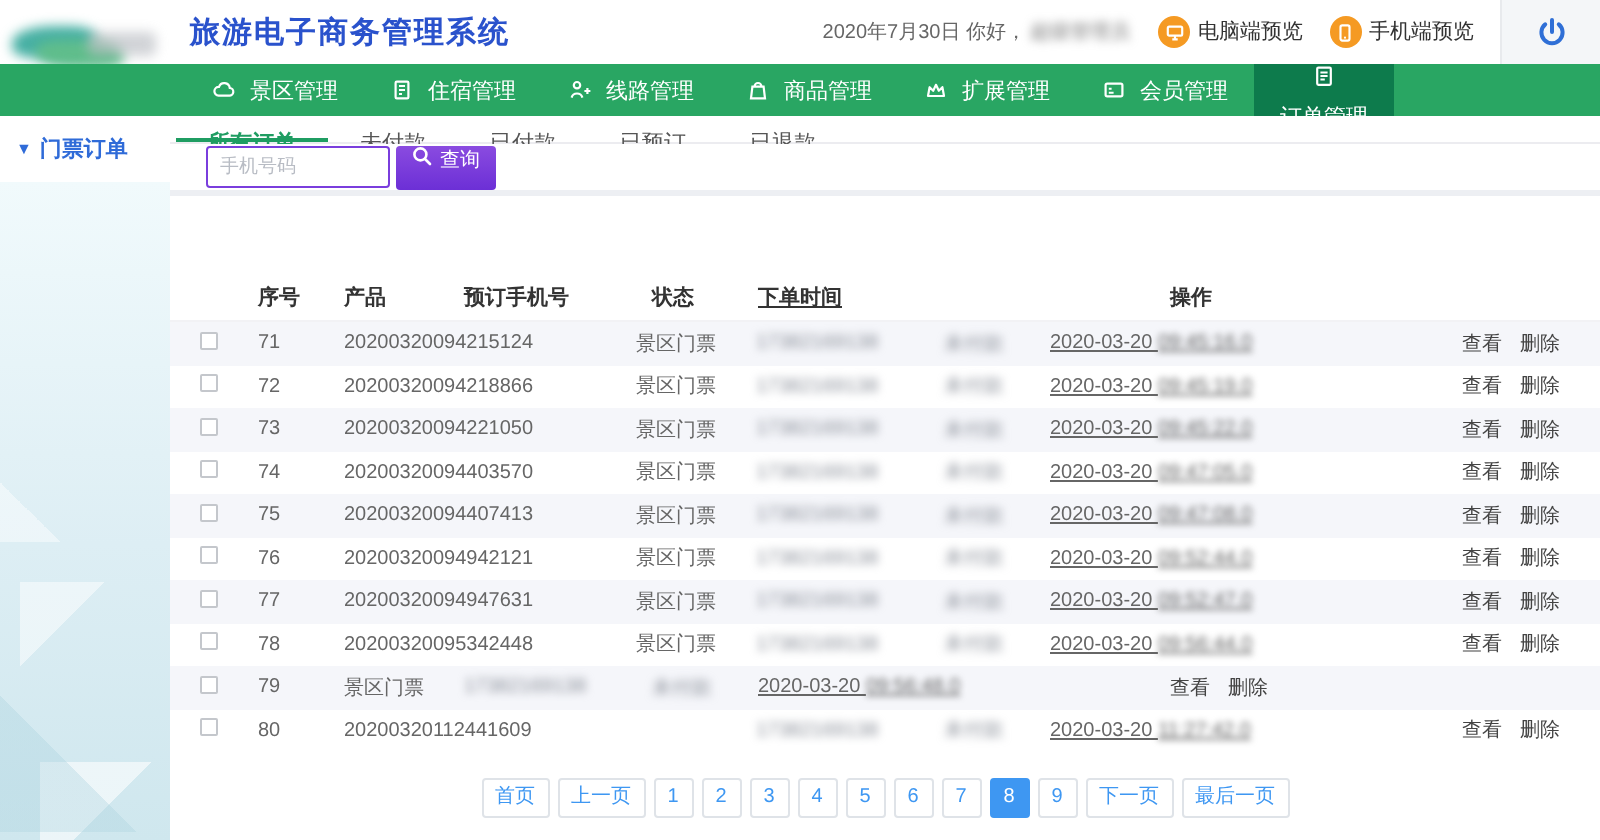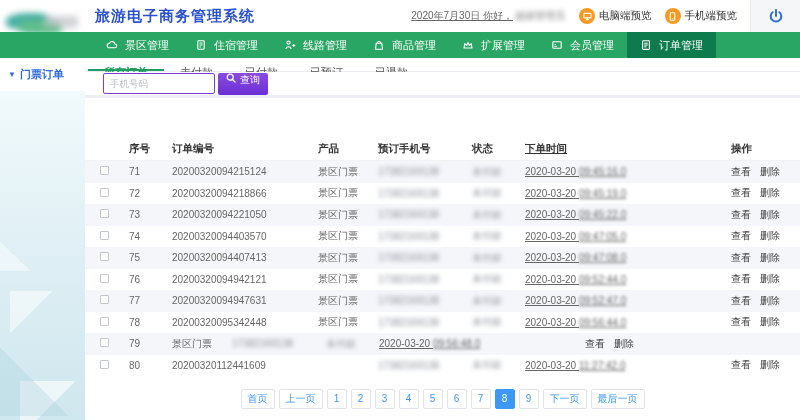--- a/index.html
+++ b/index.html
@@ -10,31 +10,31 @@
   .header { position:absolute; top:0; left:0; right:0; height:32px; background:#fff; display:flex; align-items:center; z-index:3; }
   .logo-box { position:absolute; top:0; left:0; width:85px; height:55px; background:#fff; z-index:6; overflow:hidden; }
   .logo-box .blob { position:absolute; filter:blur(3px); }
   .blob1 { left:6px; top:13px; width:42px; height:16px; background:#47b0a4; border-radius:50% 30% 50% 30%; }
   .blob2 { left:18px; top:20px; width:44px; height:14px; background:#5fbd8b; border-radius:30% 50% 30% 50%; }
   .blob3 { left:44px; top:16px; width:34px; height:12px; background:#b9bcc2; opacity:.65; border-radius:3px; }
   .blob4 { left:2px; top:45px; width:62px; height:9px; background:#9aa0a6; opacity:.5; border-radius:3px; }
   .yellow-bar { position:absolute; top:55px; left:0; width:85px; height:3px; background:#f6b832; z-index:6; }
   .app-title { margin-left:95px; font-size:15px; font-weight:bold; color:#2a52cc; letter-spacing:1px; }
   .header-right { margin-left:auto; display:flex; align-items:center; height:100%; }
-  .date-text { font-size:10px; color:#666;text-decoration:underline; }
+  .date-text { font-size:10px; color:#666; }
   .user-blur { font-size:10px; color:#777; margin:0 14px 0 2px; }
   .preview-item { display:flex; align-items:center; gap:4px; margin-right:13px; cursor:pointer; }
   .preview-item .circ { width:16px; height:16px; border-radius:50%; background:#f59a23; display:flex; align-items:center; justify-content:center; }
   .preview-item .lbl { font-size:10.5px; color:#333; }
   .power-block { width:50px; height:32px; background:#f4f6f8; border-left:1px solid #e8eaed; display:flex; align-items:center; justify-content:center; cursor:pointer; }
 
   
   .nav { position:absolute; top:32px; left:0; right:0; height:26px; background:#29a663; display:flex; align-items:stretch; padding-left:93px; z-index:4; }
   .nav-item { display:flex; align-items:center; gap:7px; padding:0 13px; color:#fff; font-size:11px; cursor:pointer; white-space:nowrap; }
-  .nav-item.active { background:#0d7b4c; }
+  .nav-item.active { background:#0d7b4c;flex-direction:column; }
   .nav-item svg { display:block; }
 
   
   .sidebar { position:absolute; top:58px; left:0; width:85px; bottom:0; background:#fff; z-index:2; }
   .side-menu-item { display:flex; align-items:center; gap:4px; padding:9px 0 9px 8px; color:#2f6bd8; font-size:11px; font-weight:bold; cursor:pointer; background:#fff; }
   .side-caret { font-size:8px; color:#2f6bd8; }
   .side-pattern { position:absolute; top:33px; left:0; right:0; bottom:0;
     background:
       linear-gradient(45deg, rgba(255,255,255,.45) 25%, transparent 25%) 0 120px/60px 60px no-repeat,
       linear-gradient(135deg, rgba(255,255,255,.5) 30%, transparent 30%) 10px 200px/70px 70px no-repeat,
@@ -42,21 +42,21 @@
       linear-gradient(135deg, rgba(255,255,255,.6) 35%, transparent 35%) 20px 290px/80px 80px no-repeat,
       linear-gradient(180deg, #f1fafc 0%, #ddeef4 55%, #cfe7ee 100%);
   }
 
   
   .main { position:absolute; top:58px; left:85px; right:0; bottom:0; background:#edeff3; display:flex; flex-direction:column; }
   .tabs-bar { height:14px; background:#fff; display:flex; padding-left:3px; border-bottom:1px solid #ececf0; }
   .tab { padding:0 16px; line-height:28px; font-size:11px; color:#555; cursor:pointer; border-bottom:2px solid transparent; }
   .tab.active { color:#1f9d62; font-weight:bold; border-bottom-color:#1f9d62; }
   .search-bar { height:32px; background:#fff; display:flex; align-items:center; padding-left:18px; }
-  .search-input { width:112px; height:21px; border:1px solid #7a3edd; border-radius:2px; font-size:9.5px; padding:0 6px; color:#555; outline:none; font-family:"Liberation Sans", sans-serif; }
+  .search-input { width:92px; height:21px; border:1px solid #7a3edd; border-radius:2px; font-size:9.5px; padding:0 6px; color:#555; outline:none; font-family:"Liberation Sans", sans-serif; }
   .search-input::placeholder { color:#b8bcc4; }
   .search-btn { height:22px; padding:0 8px; margin-left:3px; border:none; border-radius:2px; background:linear-gradient(180deg,#8a4be0,#6c2fd6); color:#fff; font-size:10px; display:inline-flex; align-items:flex-start; gap:4px; cursor:pointer; font-family:"Liberation Sans", sans-serif; }
   .gap-strip { height:4px; background:#edeff3; }
   .table-card { background:#fff; }
   .t-row { display:flex; align-items:center; height:21.5px; font-size:10px; color:#666; }
   .t-head { height:24px; font-weight:bold; color:#333; font-size:10.5px; border-bottom:1px solid #f2f2f5;margin-top:39px; }
   .t-row.alt { background:#f5f6fa; }
   .c-check { width:36px; padding-left:15px; }
   .c-seq { width:44px; padding-left:8px; }
   .c-order { width:146px; padding-left:7px; }
@@ -213,21 +213,20 @@
         <span>查询</span>
       </button>
     </div>
 
     <div class="gap-strip"></div>
 
     <div class="table-card">
         <div class="t-row t-head">
           <div class="c-check"></div>
           <div class="c-seq">序号</div>
-          <div class="c-order">订单编号</div>
           <div class="c-product">产品</div>
           <div class="c-phone">预订手机号</div>
           <div class="c-status">状态</div>
           <div class="c-time">下单时间</div>
           <div class="c-actions">操作</div>
         </div>
         <div class="t-row alt">
           <div class="c-check"><span class="checkbox"></span></div>
           <div class="c-seq">71</div>
           <div class="c-order">20200320094215124</div>

